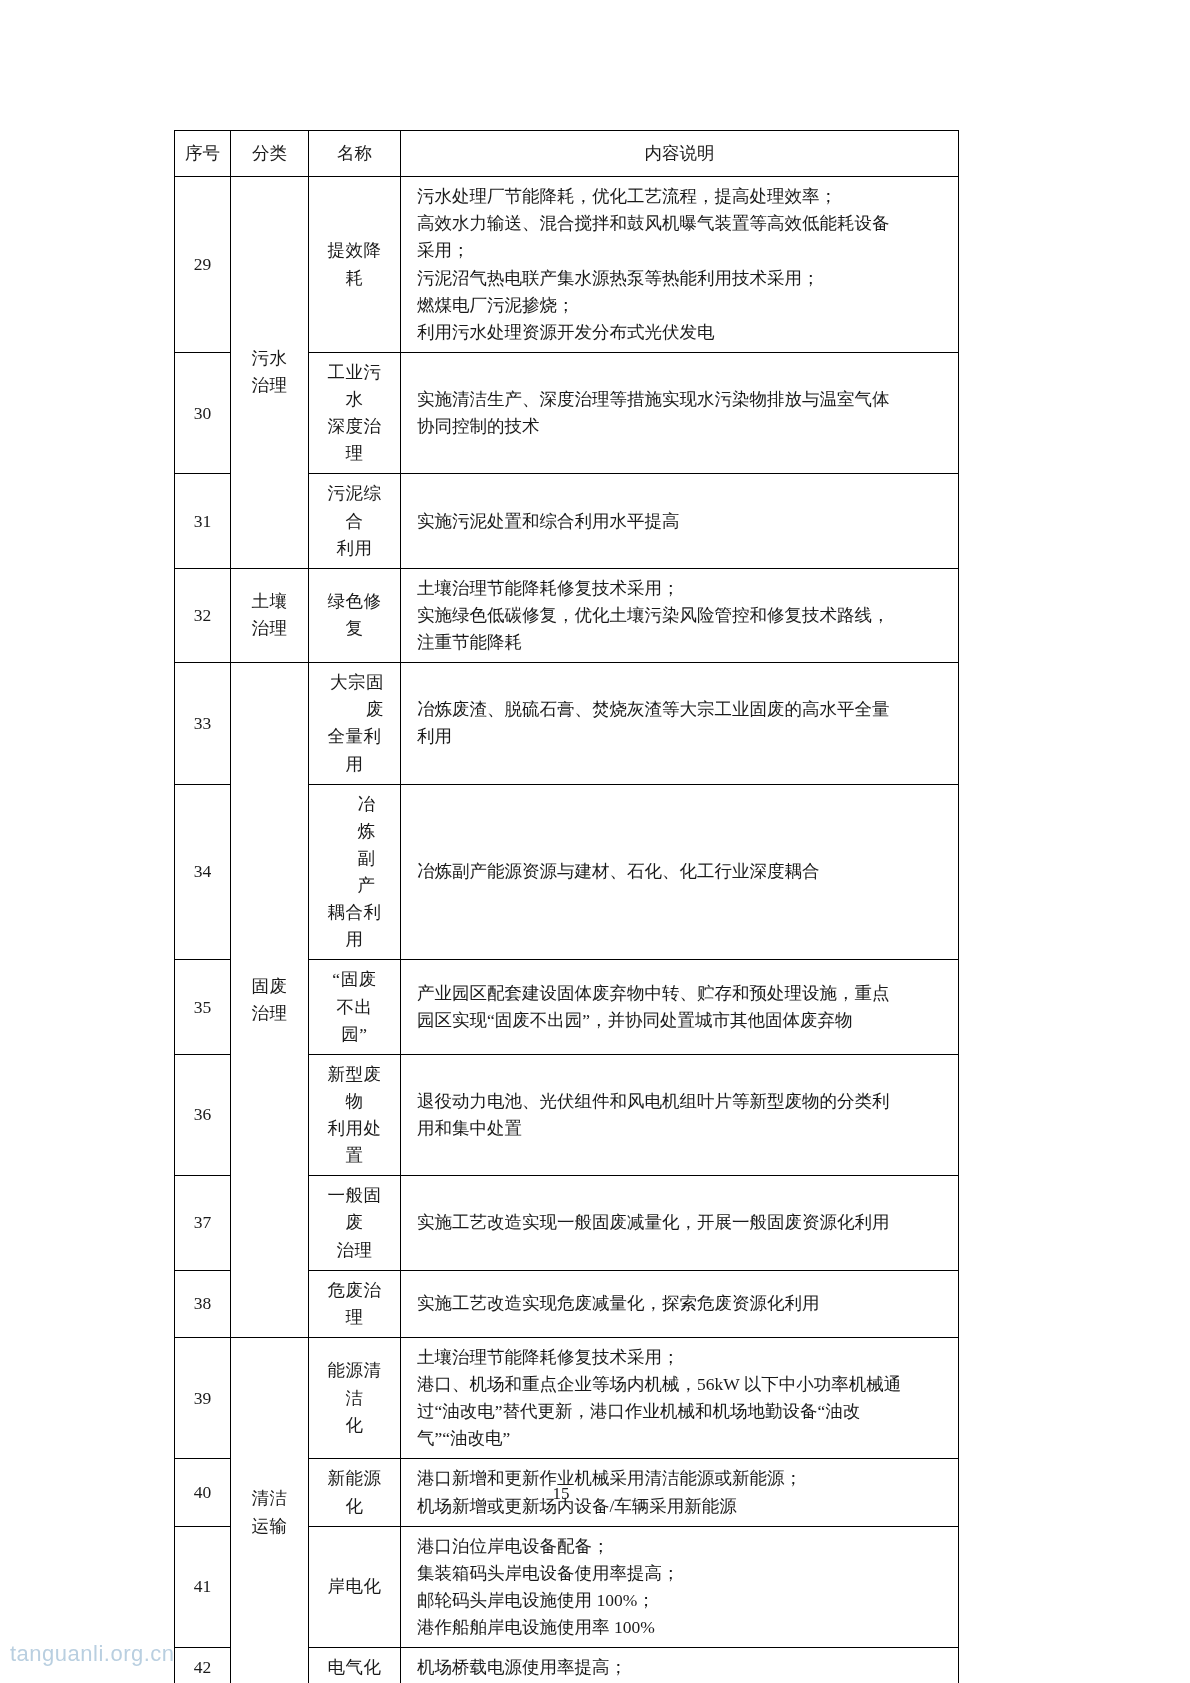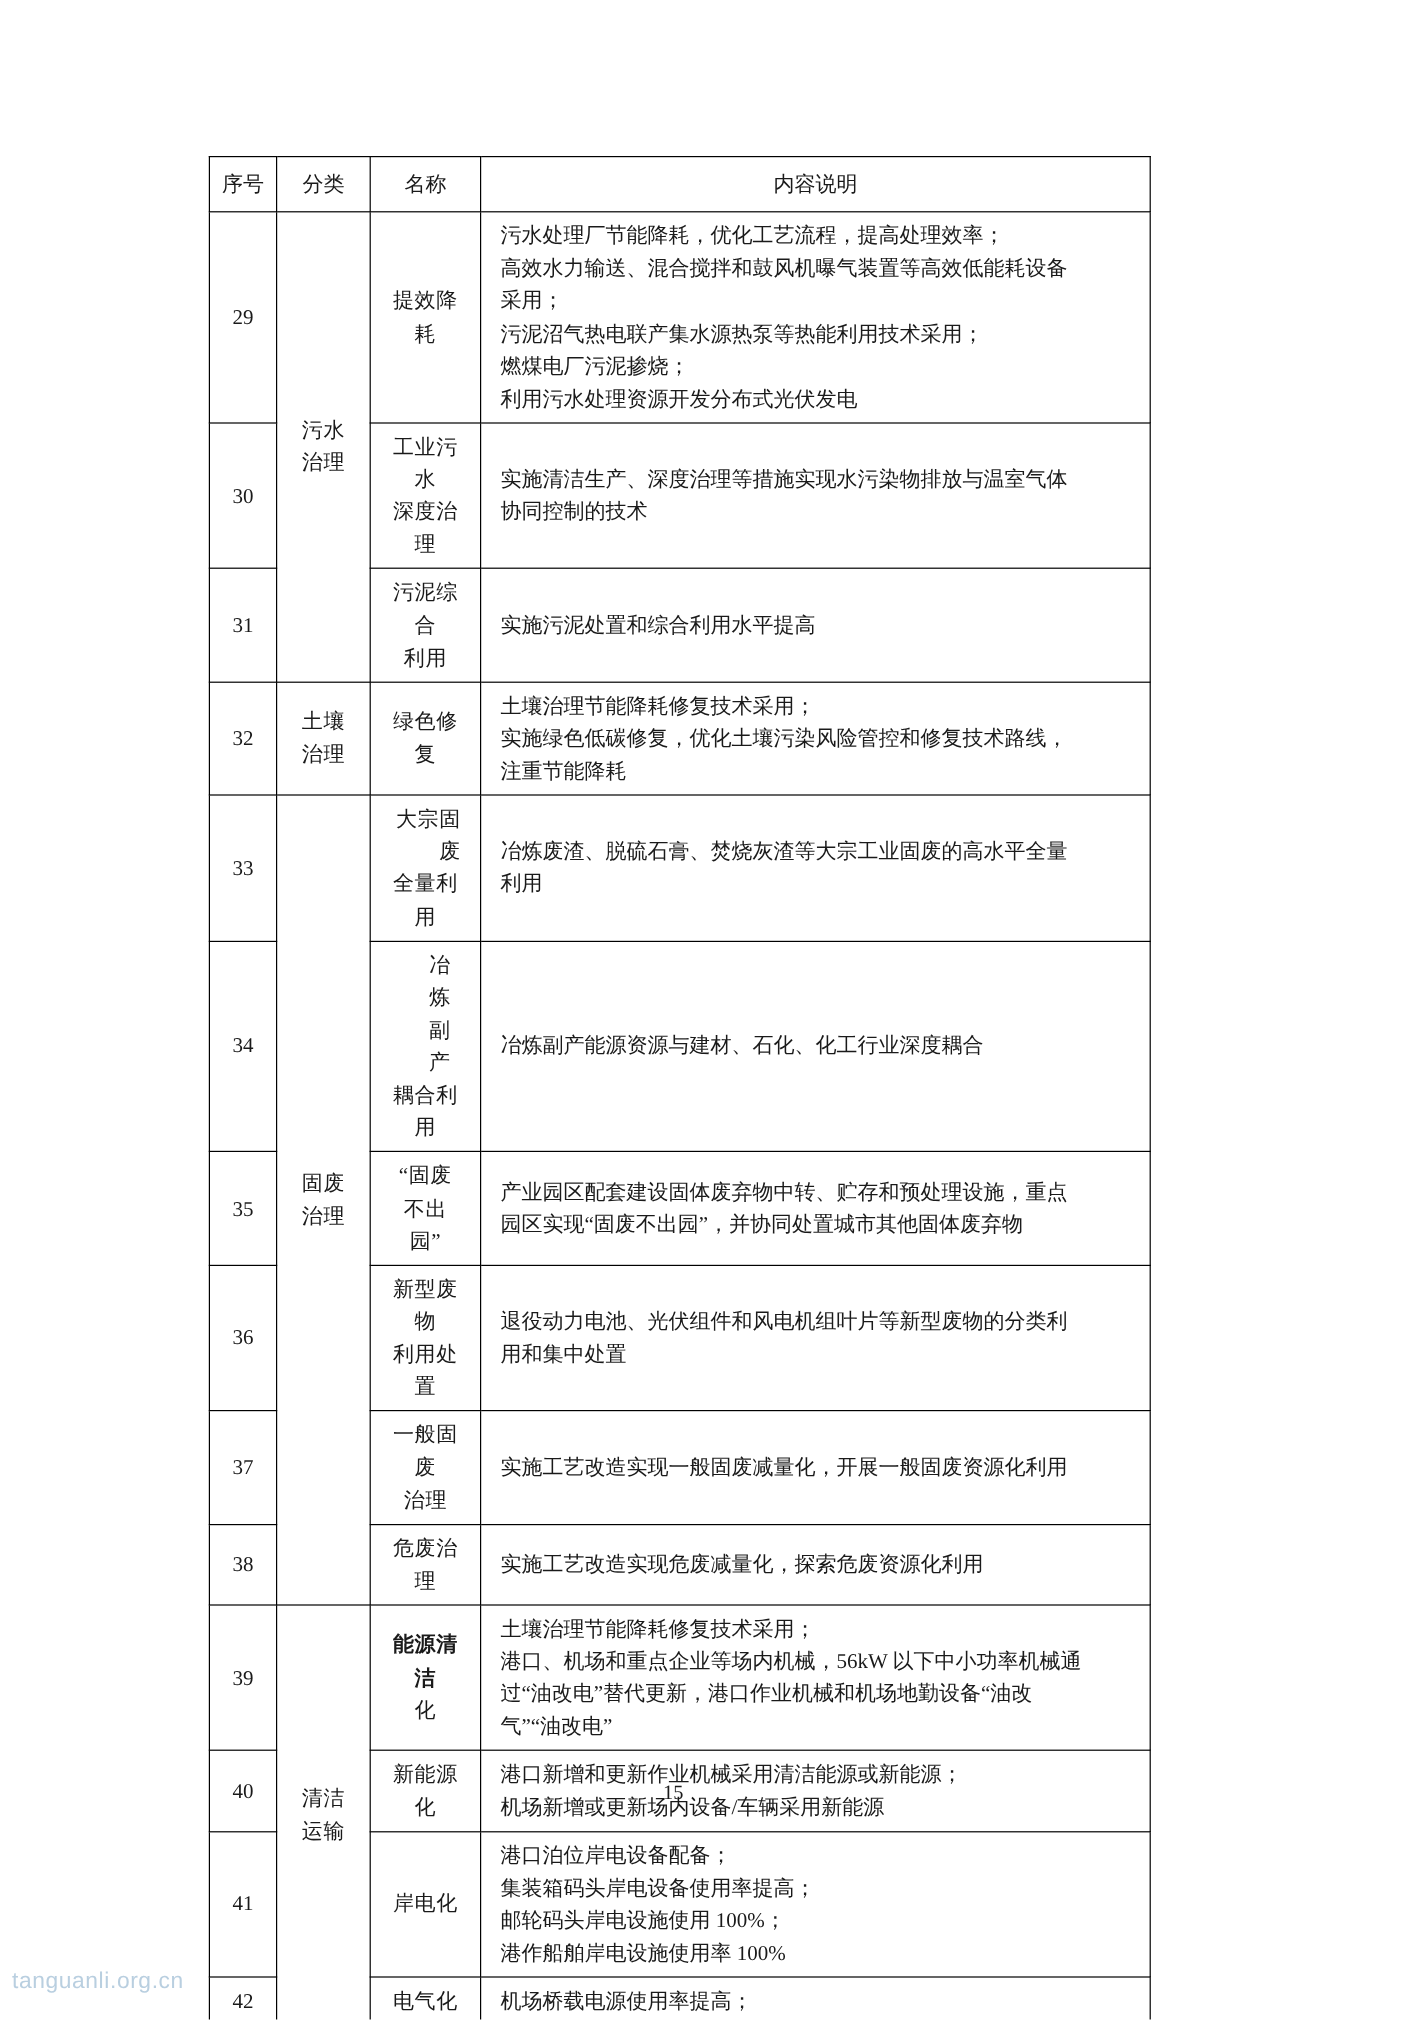--- a/index.html
+++ b/index.html
@@ -72,21 +72,21 @@
     width: 1122px;
     text-align: center;
     font-size: 17px;
     font-family: "Liberation Serif", "DejaVu Serif", serif;
   }
   .watermark {
     position: absolute;
     left: 10px;
     top: 1641px;
     font-family: "Liberation Sans", sans-serif;
-    font-size: 19px;
+    font-size: 22px;
     color: #b9cfe0;
     letter-spacing: 0.5px;
   }
 </style>
 </head>
 <body>
 
 <div class="page">
 
   <table class="doc-table">
@@ -212,21 +212,21 @@
             <span style="display: block;">危废治理</span>
           </td>
           <td class="c-desc desc-lines">
             <span>实施工艺改造实现危废减量化，探索危废资源化利用</span>
           </td>
         </tr>
         <tr>
           <td class="c-center">39</td>
           <td class="cat-cell" rowspan="4">清洁运输</td>
           <td class="name-cell">
-            <span style="display: block; font-weight: bold;">能源清洁</span>
+            <span style="display: block;">能源清洁</span>
             <span style="display: block;">化</span>
           </td>
           <td class="c-desc desc-lines">
             <span>土壤治理节能降耗修复技术采用；</span>
             <span>港口、机场和重点企业等场内机械，56kW 以下中小功率机械通</span>
             <span>过“油改电”替代更新，港口作业机械和机场地勤设备“油改</span>
             <span>气”“油改电”</span>
           </td>
         </tr>
         <tr>

